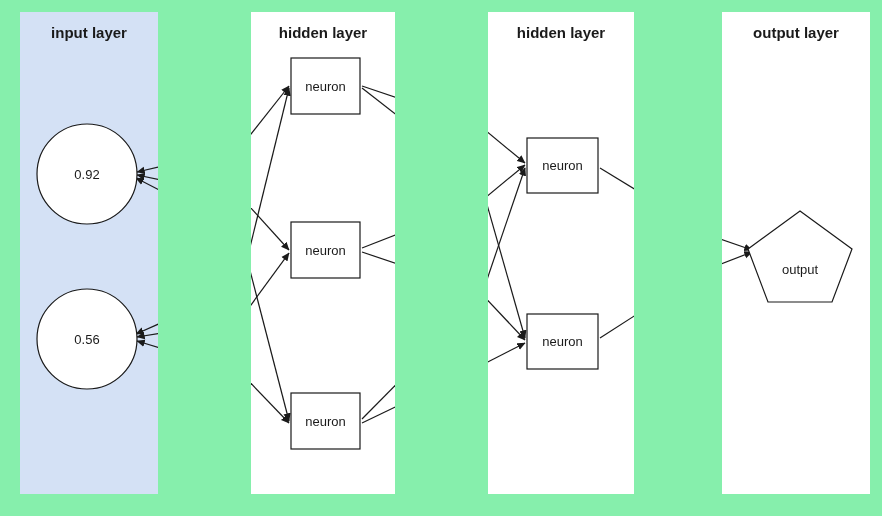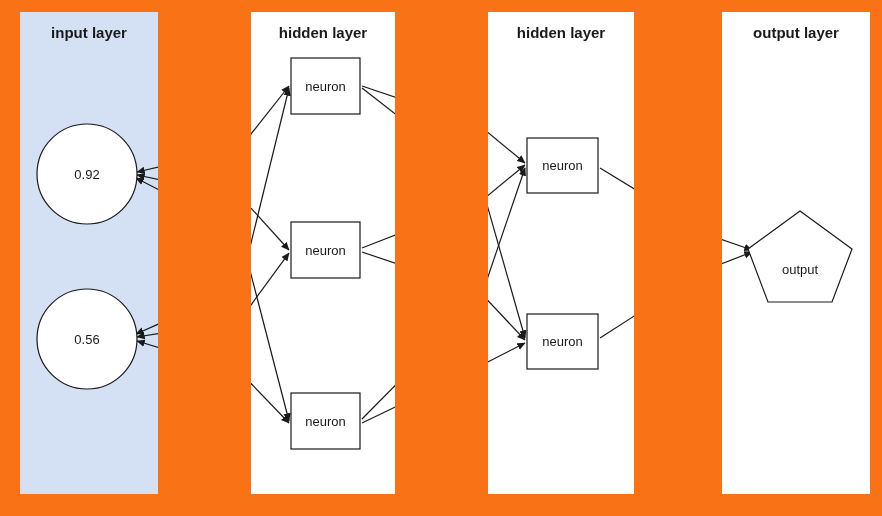--- a/index.html
+++ b/index.html
@@ -11,21 +11,21 @@
   body {
     width: 882px;
     height: 516px;
     overflow: hidden;
     font-family: "Liberation Sans", sans-serif;
   }
   #canvas {
     position: relative;
     width: 882px;
     height: 516px;
-    background: #f97316;
+    background: #86efac;
   }
   #canvas svg {
     position: absolute;
     top: 0;
     left: 0;
     width: 882px;
     height: 516px;
     display: block;
   }
   .layer-title {

